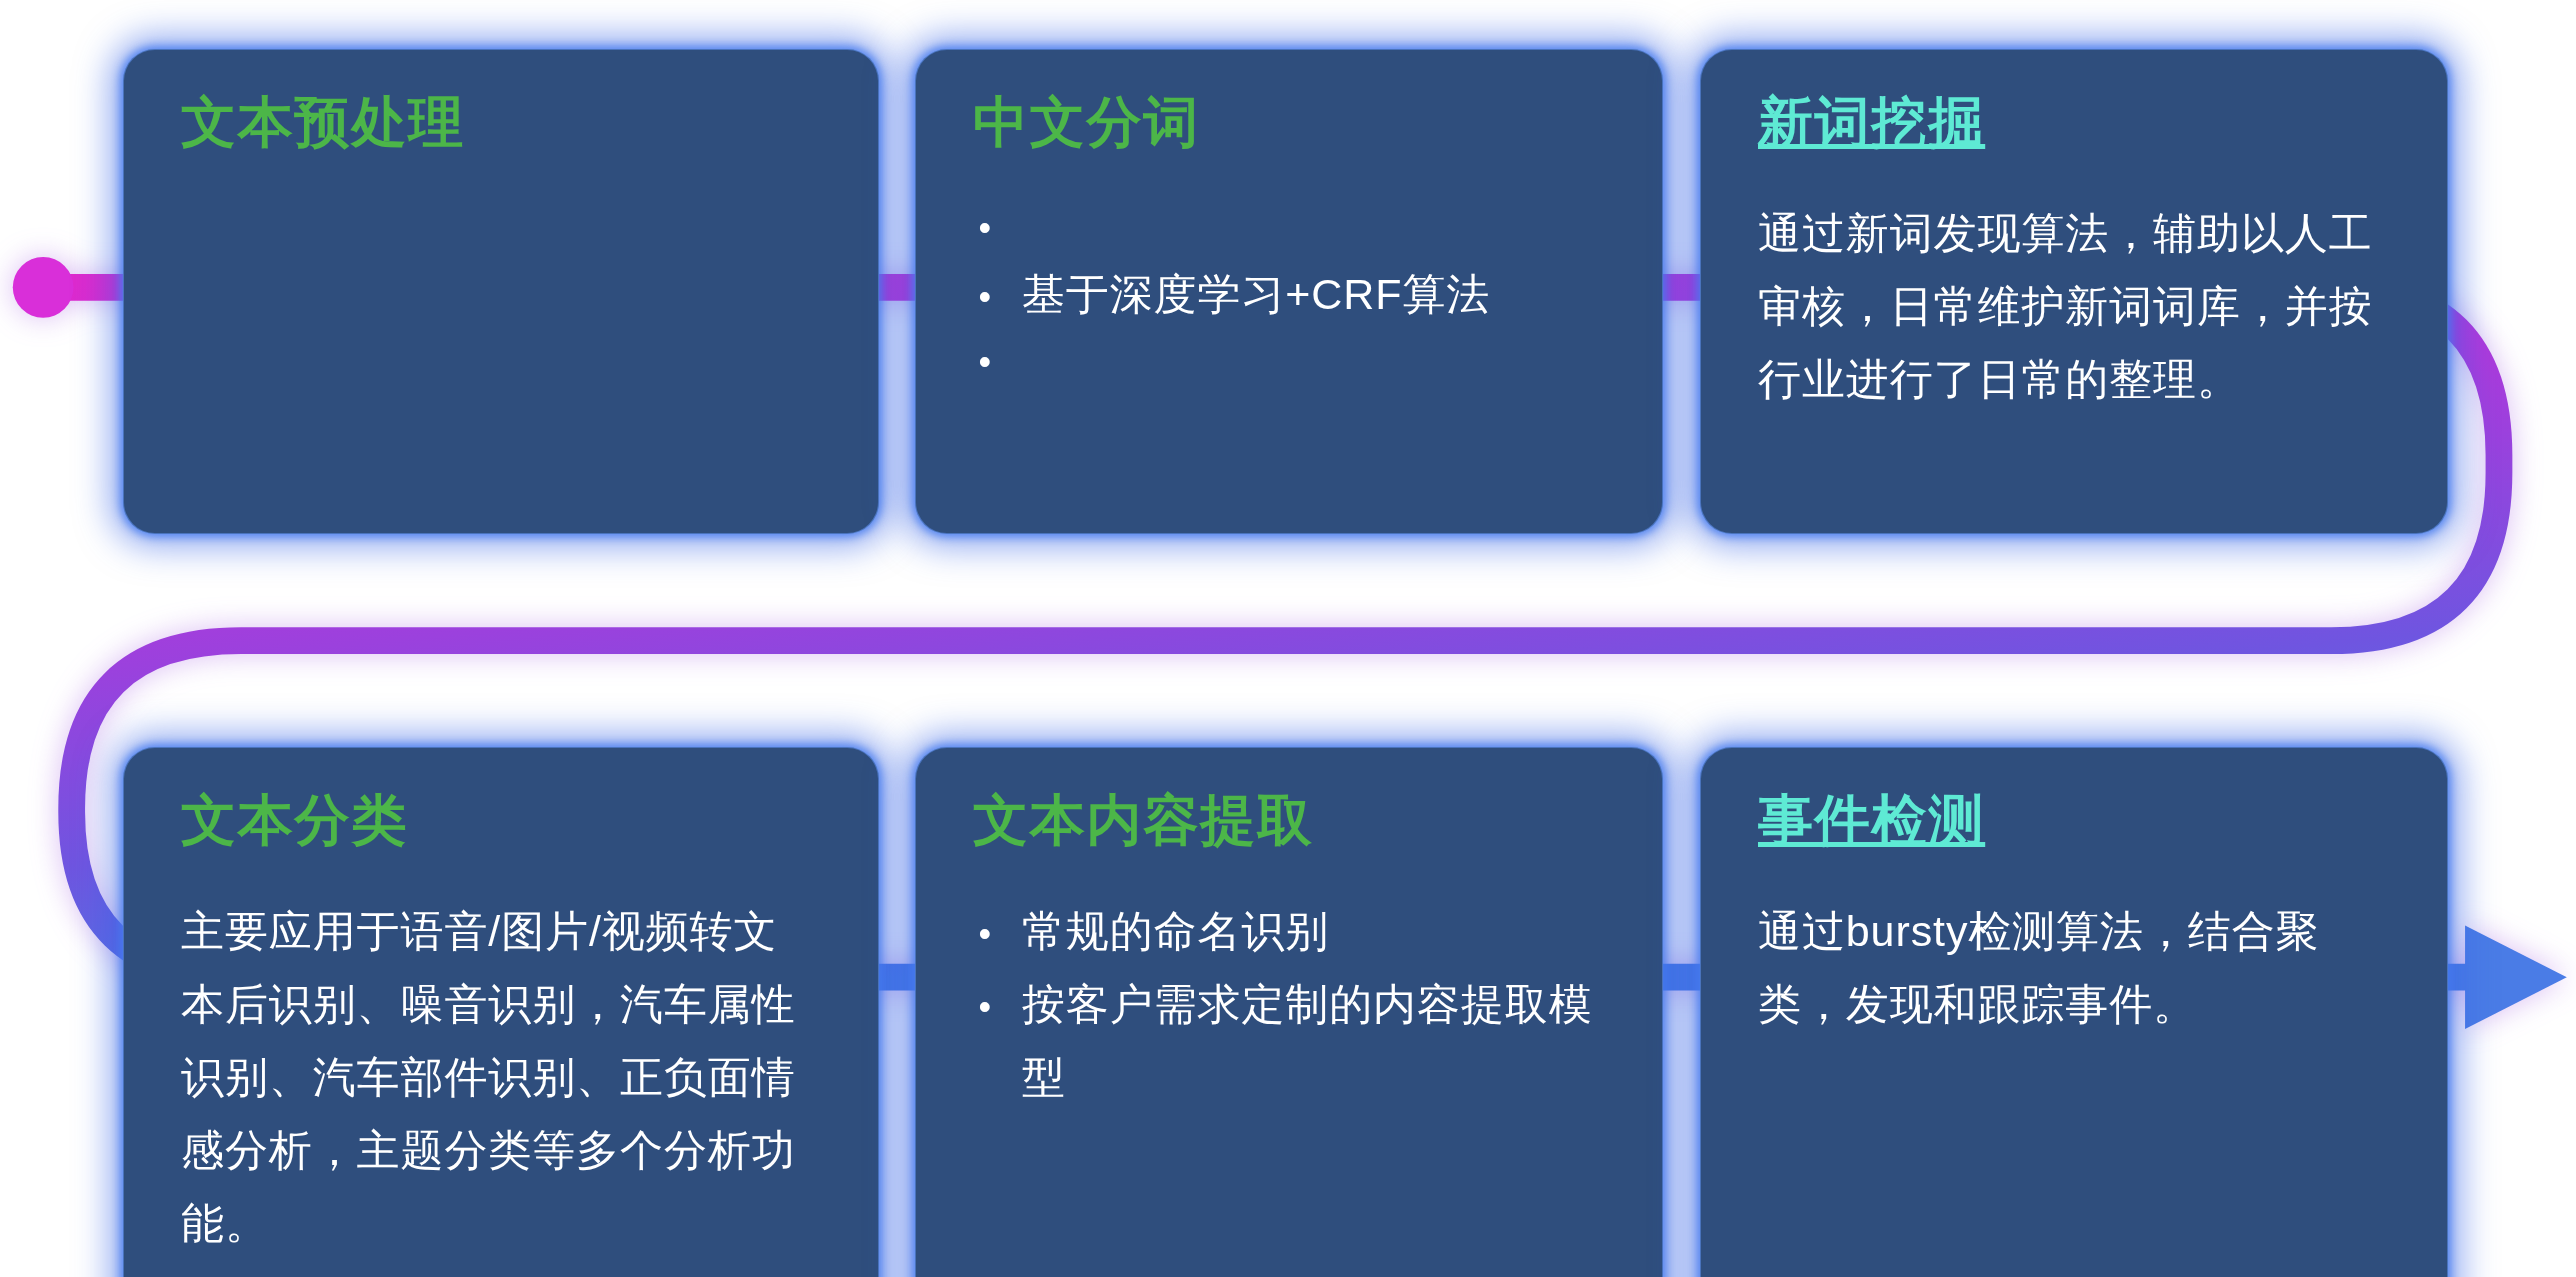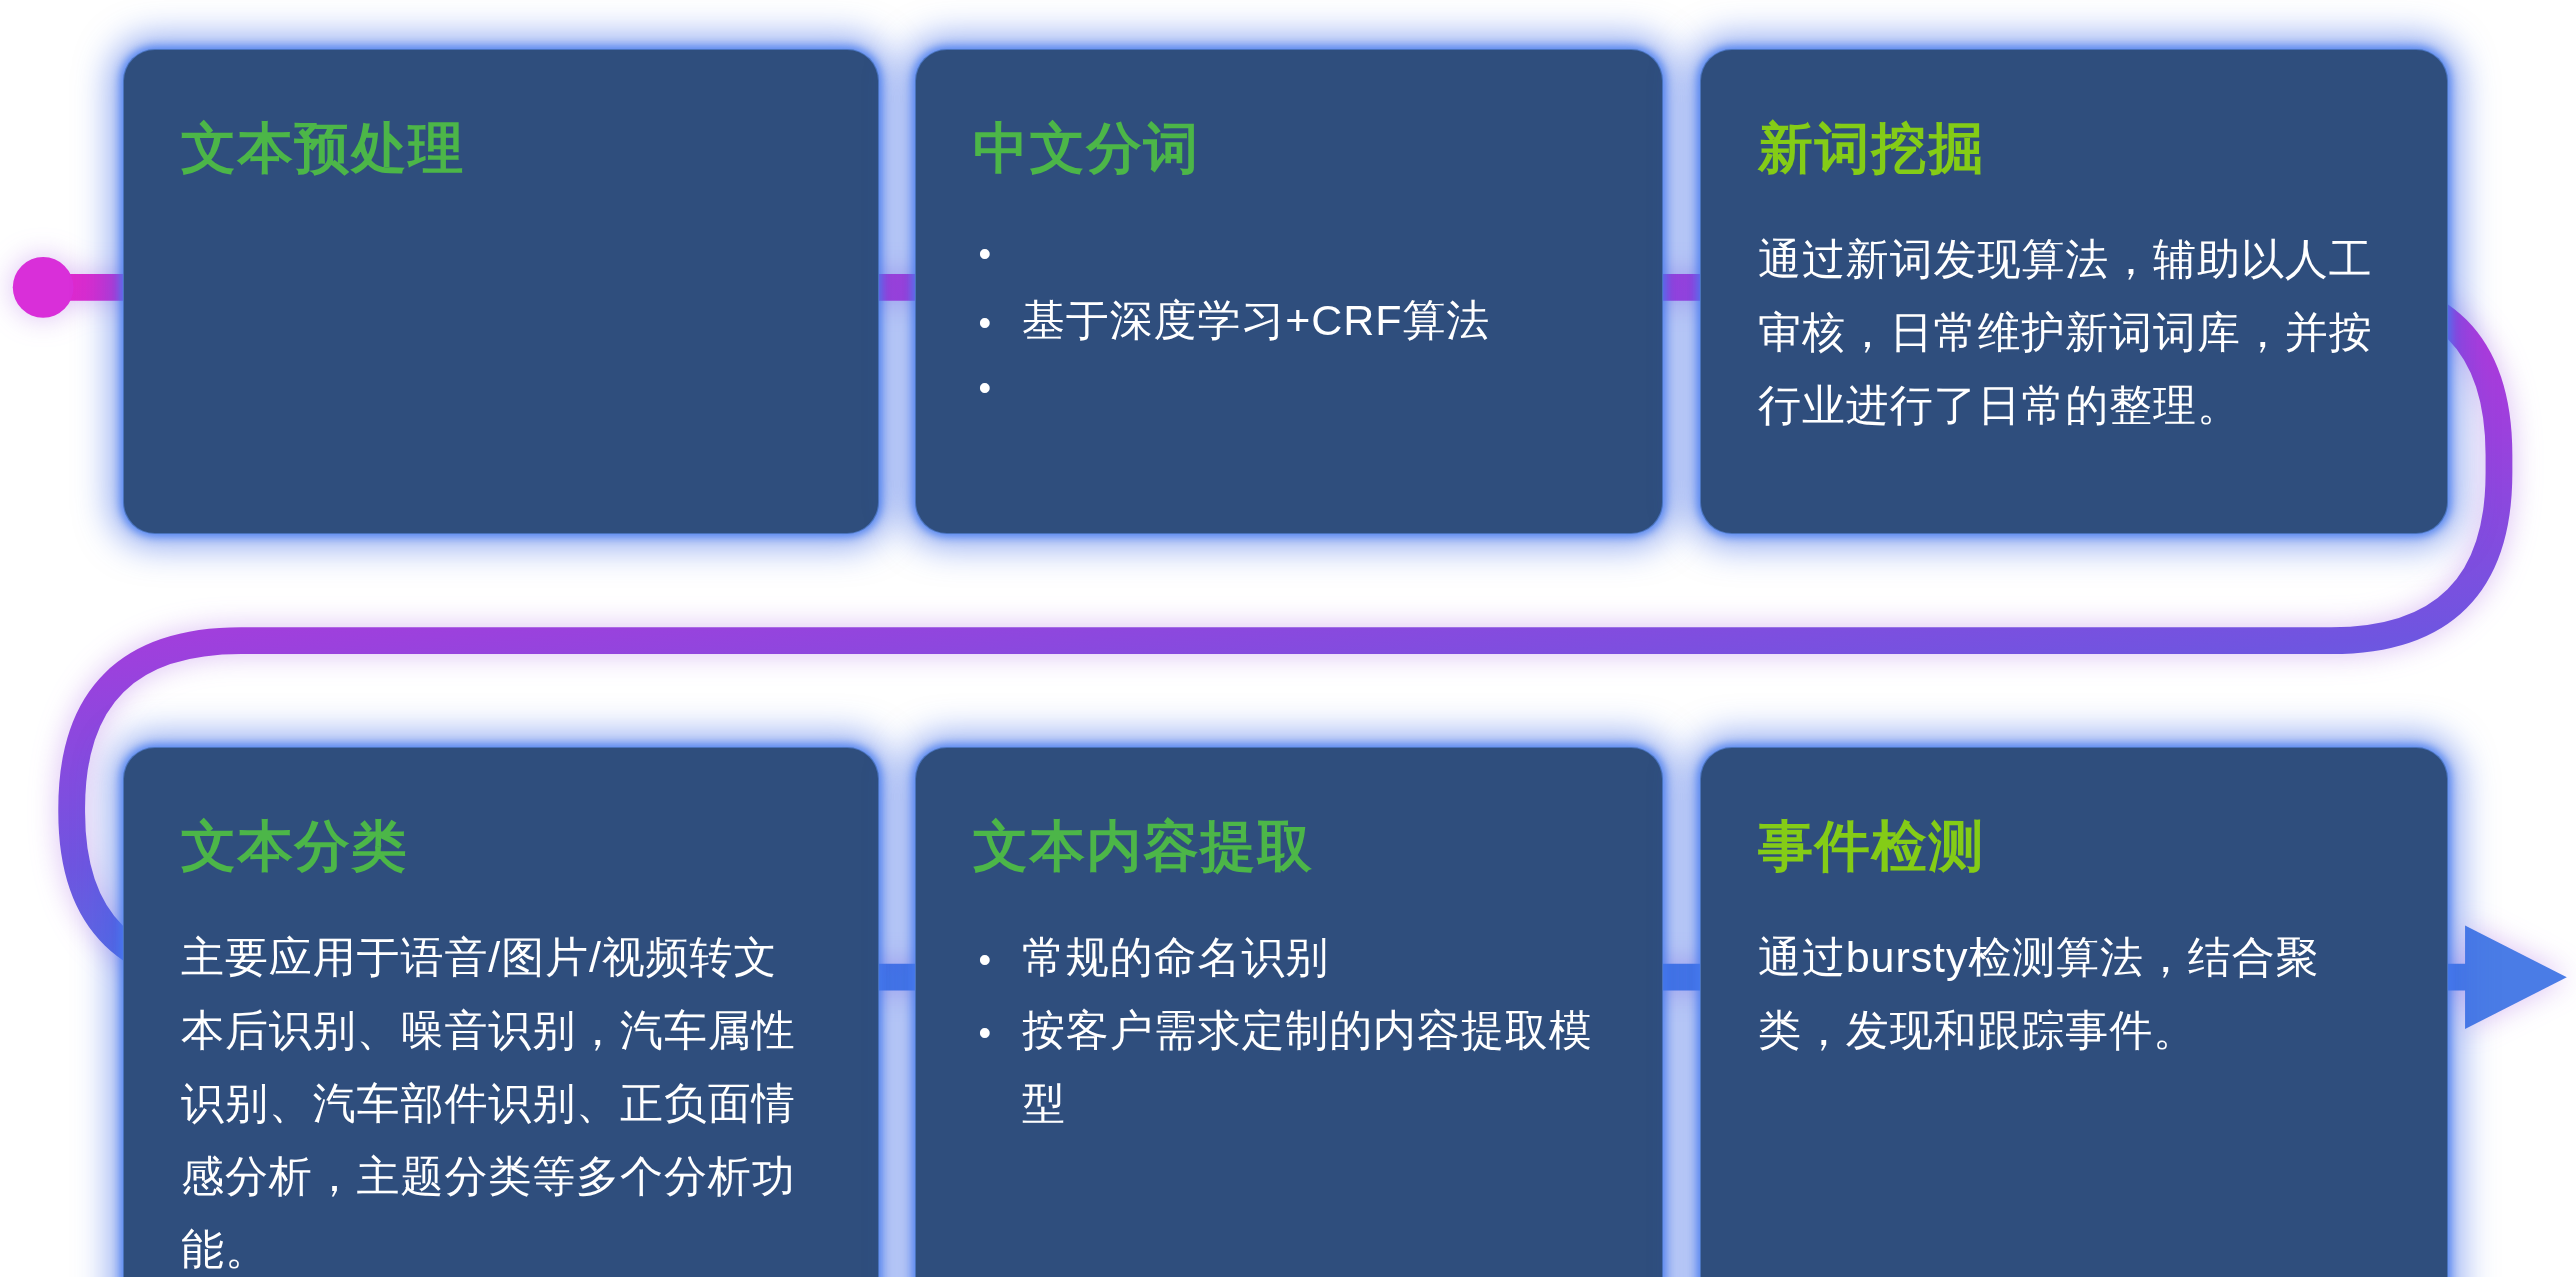--- a/index.html
+++ b/index.html
@@ -22,35 +22,35 @@
     filter: drop-shadow(0 0 14.3px rgba(150, 70, 220, 0.35));
   }
   .card {
     position: absolute;
     background: #2f4e7d;
     border-radius: 32px;
     border: 1.8px solid rgba(95, 145, 240, 0.55);
     box-shadow:
       0 0 9px 2.7px rgba(70, 125, 240, 0.85),
       0 0 34px 12.5px rgba(55, 100, 230, 0.55);
-    padding: 62px 57px 36px 57px;
+    padding: 36px 57px 36px 57px;
   }
   .col1 { left: 123px;  width: 756px; }
   .col2 { left: 915px; width: 748px; }
   .col3 { left: 1700px; width: 748px; }
   .r1   { top: 49px;  height: 485px; }
   .r2   { top: 747px; height: 636px; }
   .card h2 {
     font-size: 55px;
     font-weight: bold;
     letter-spacing: 1.8px;
     margin-bottom: 37px;
   }
   .title-green  { color: #4cb648; }
-  .title-yellow { color: #84cc16; }
+  .title-yellow { color: #5eead4; text-decoration: underline; }
   .card p.body {
     color: #ffffff;
     font-size: 43px;
     line-height: 1.7;
     letter-spacing: 0.9px;
   }
   .card ul.bullets {
     list-style: none;
     color: #ffffff;
     font-size: 43px;

